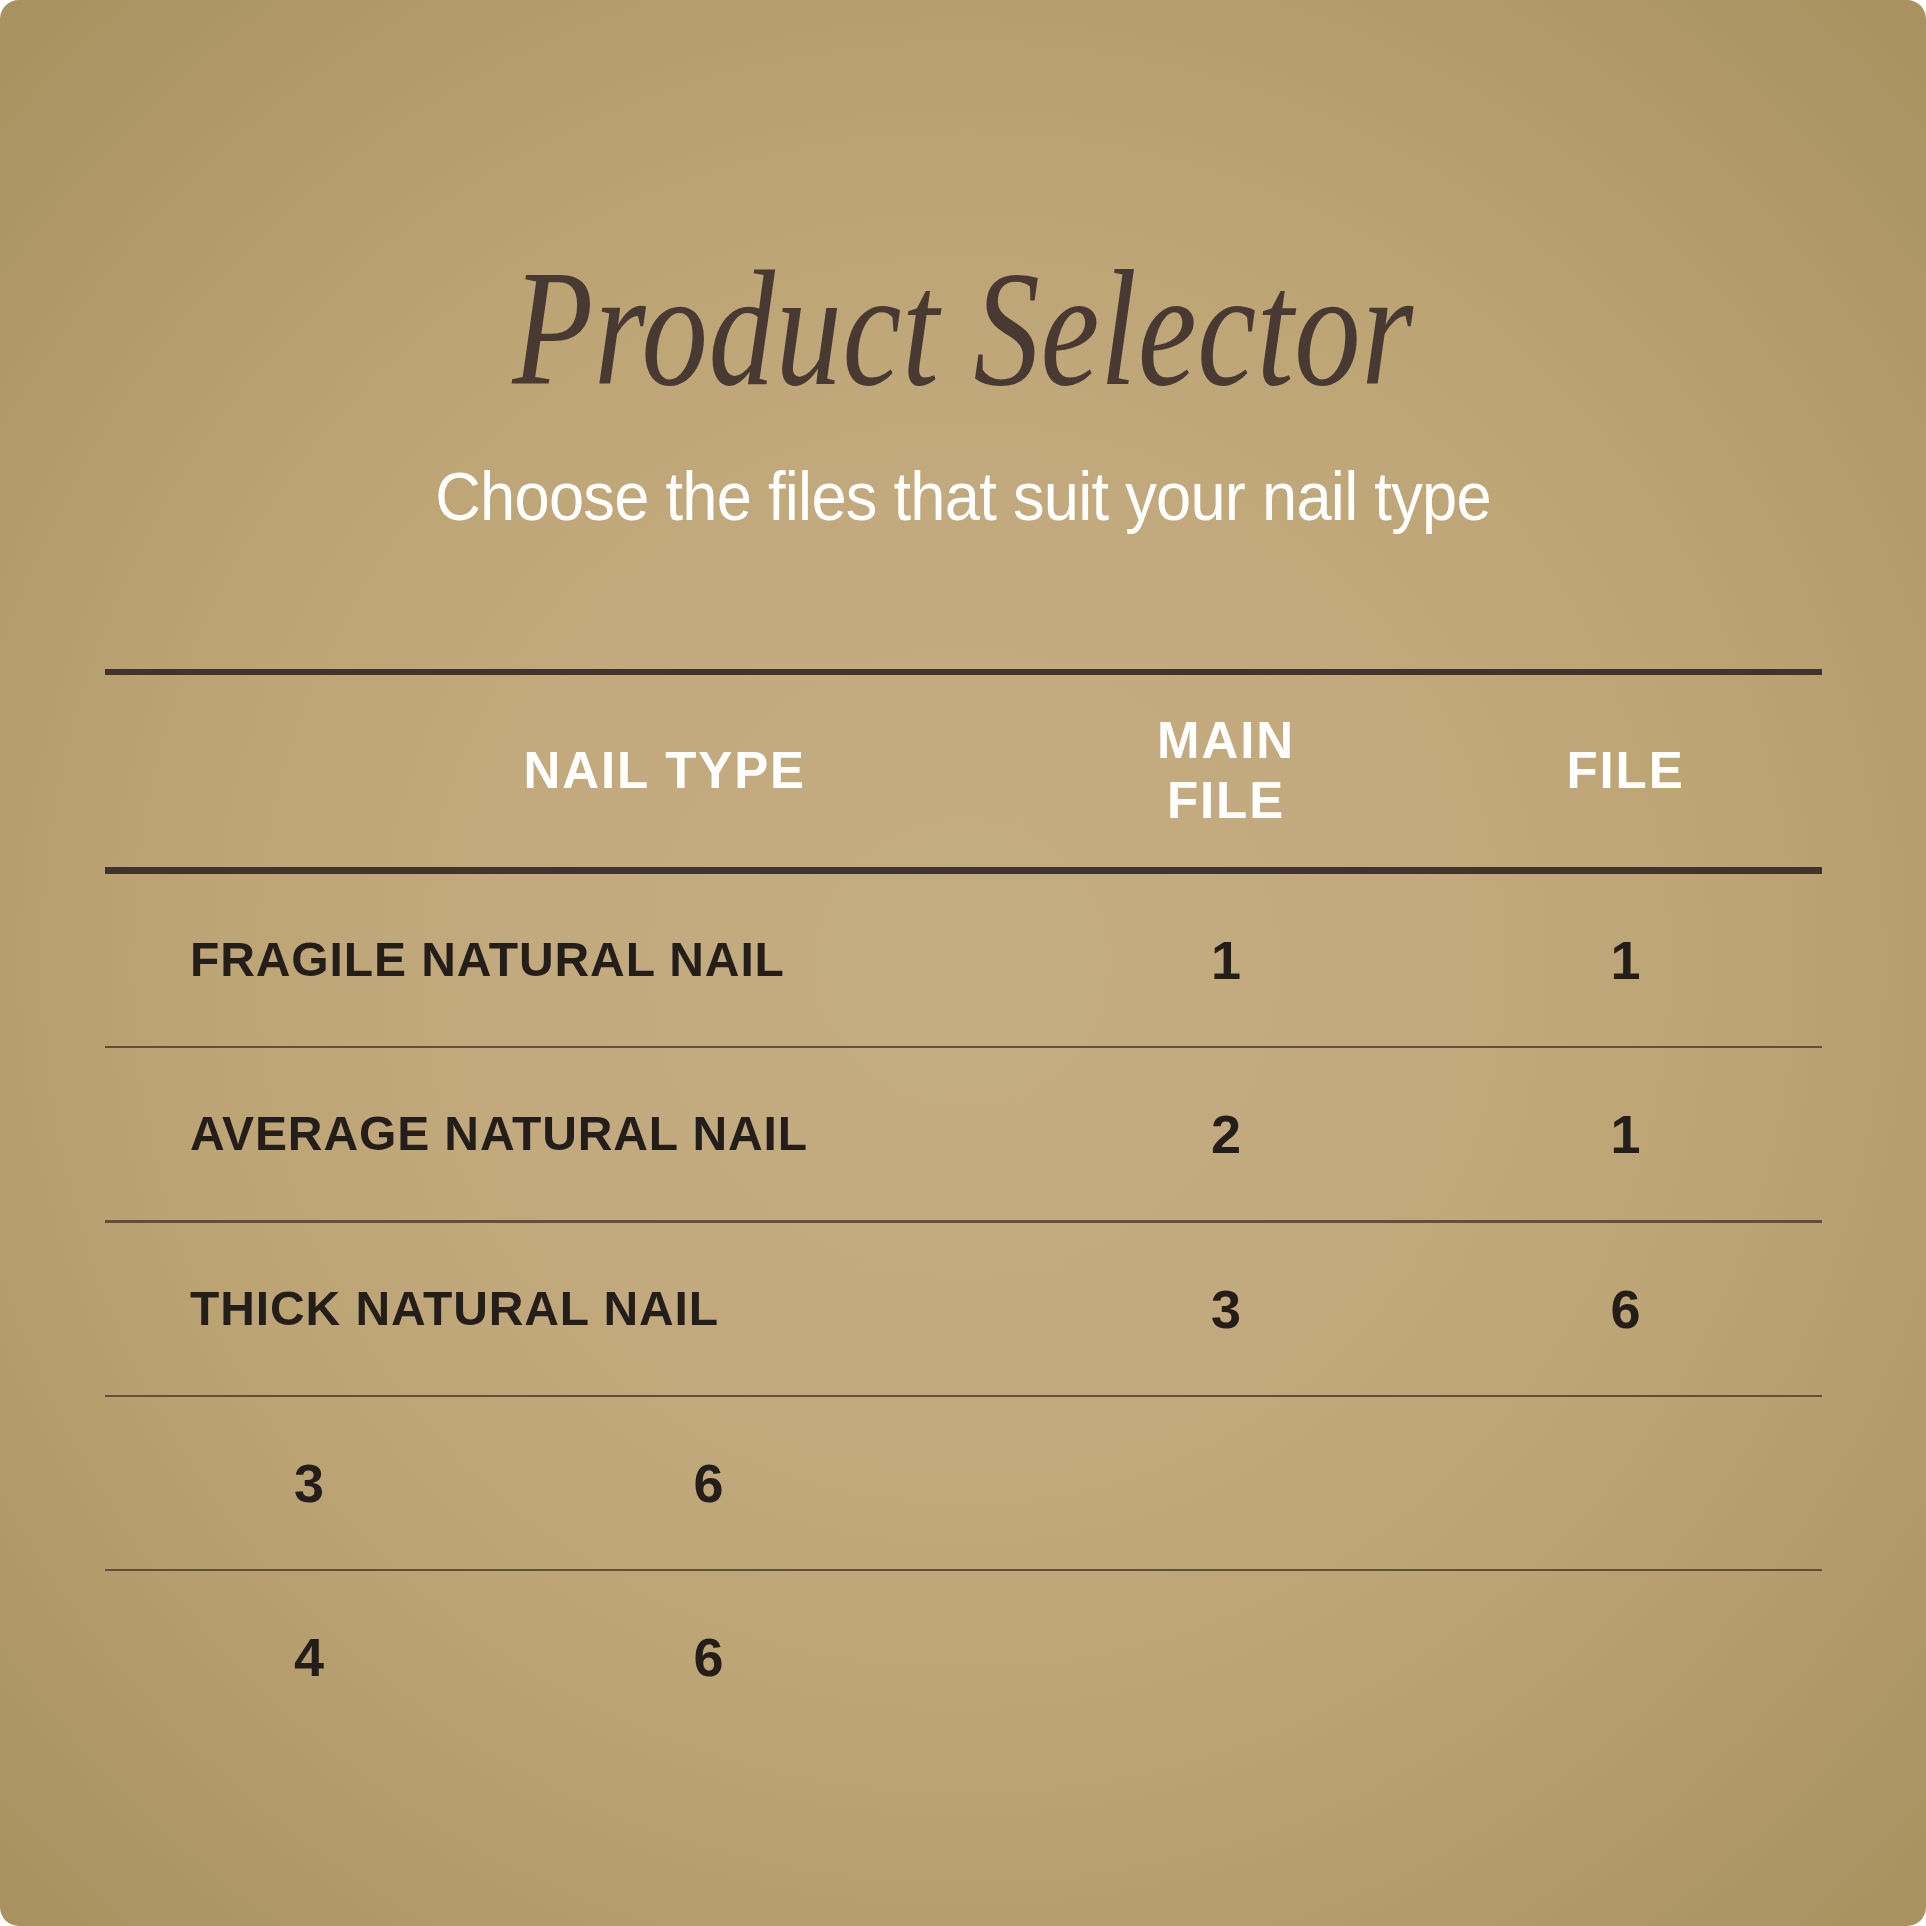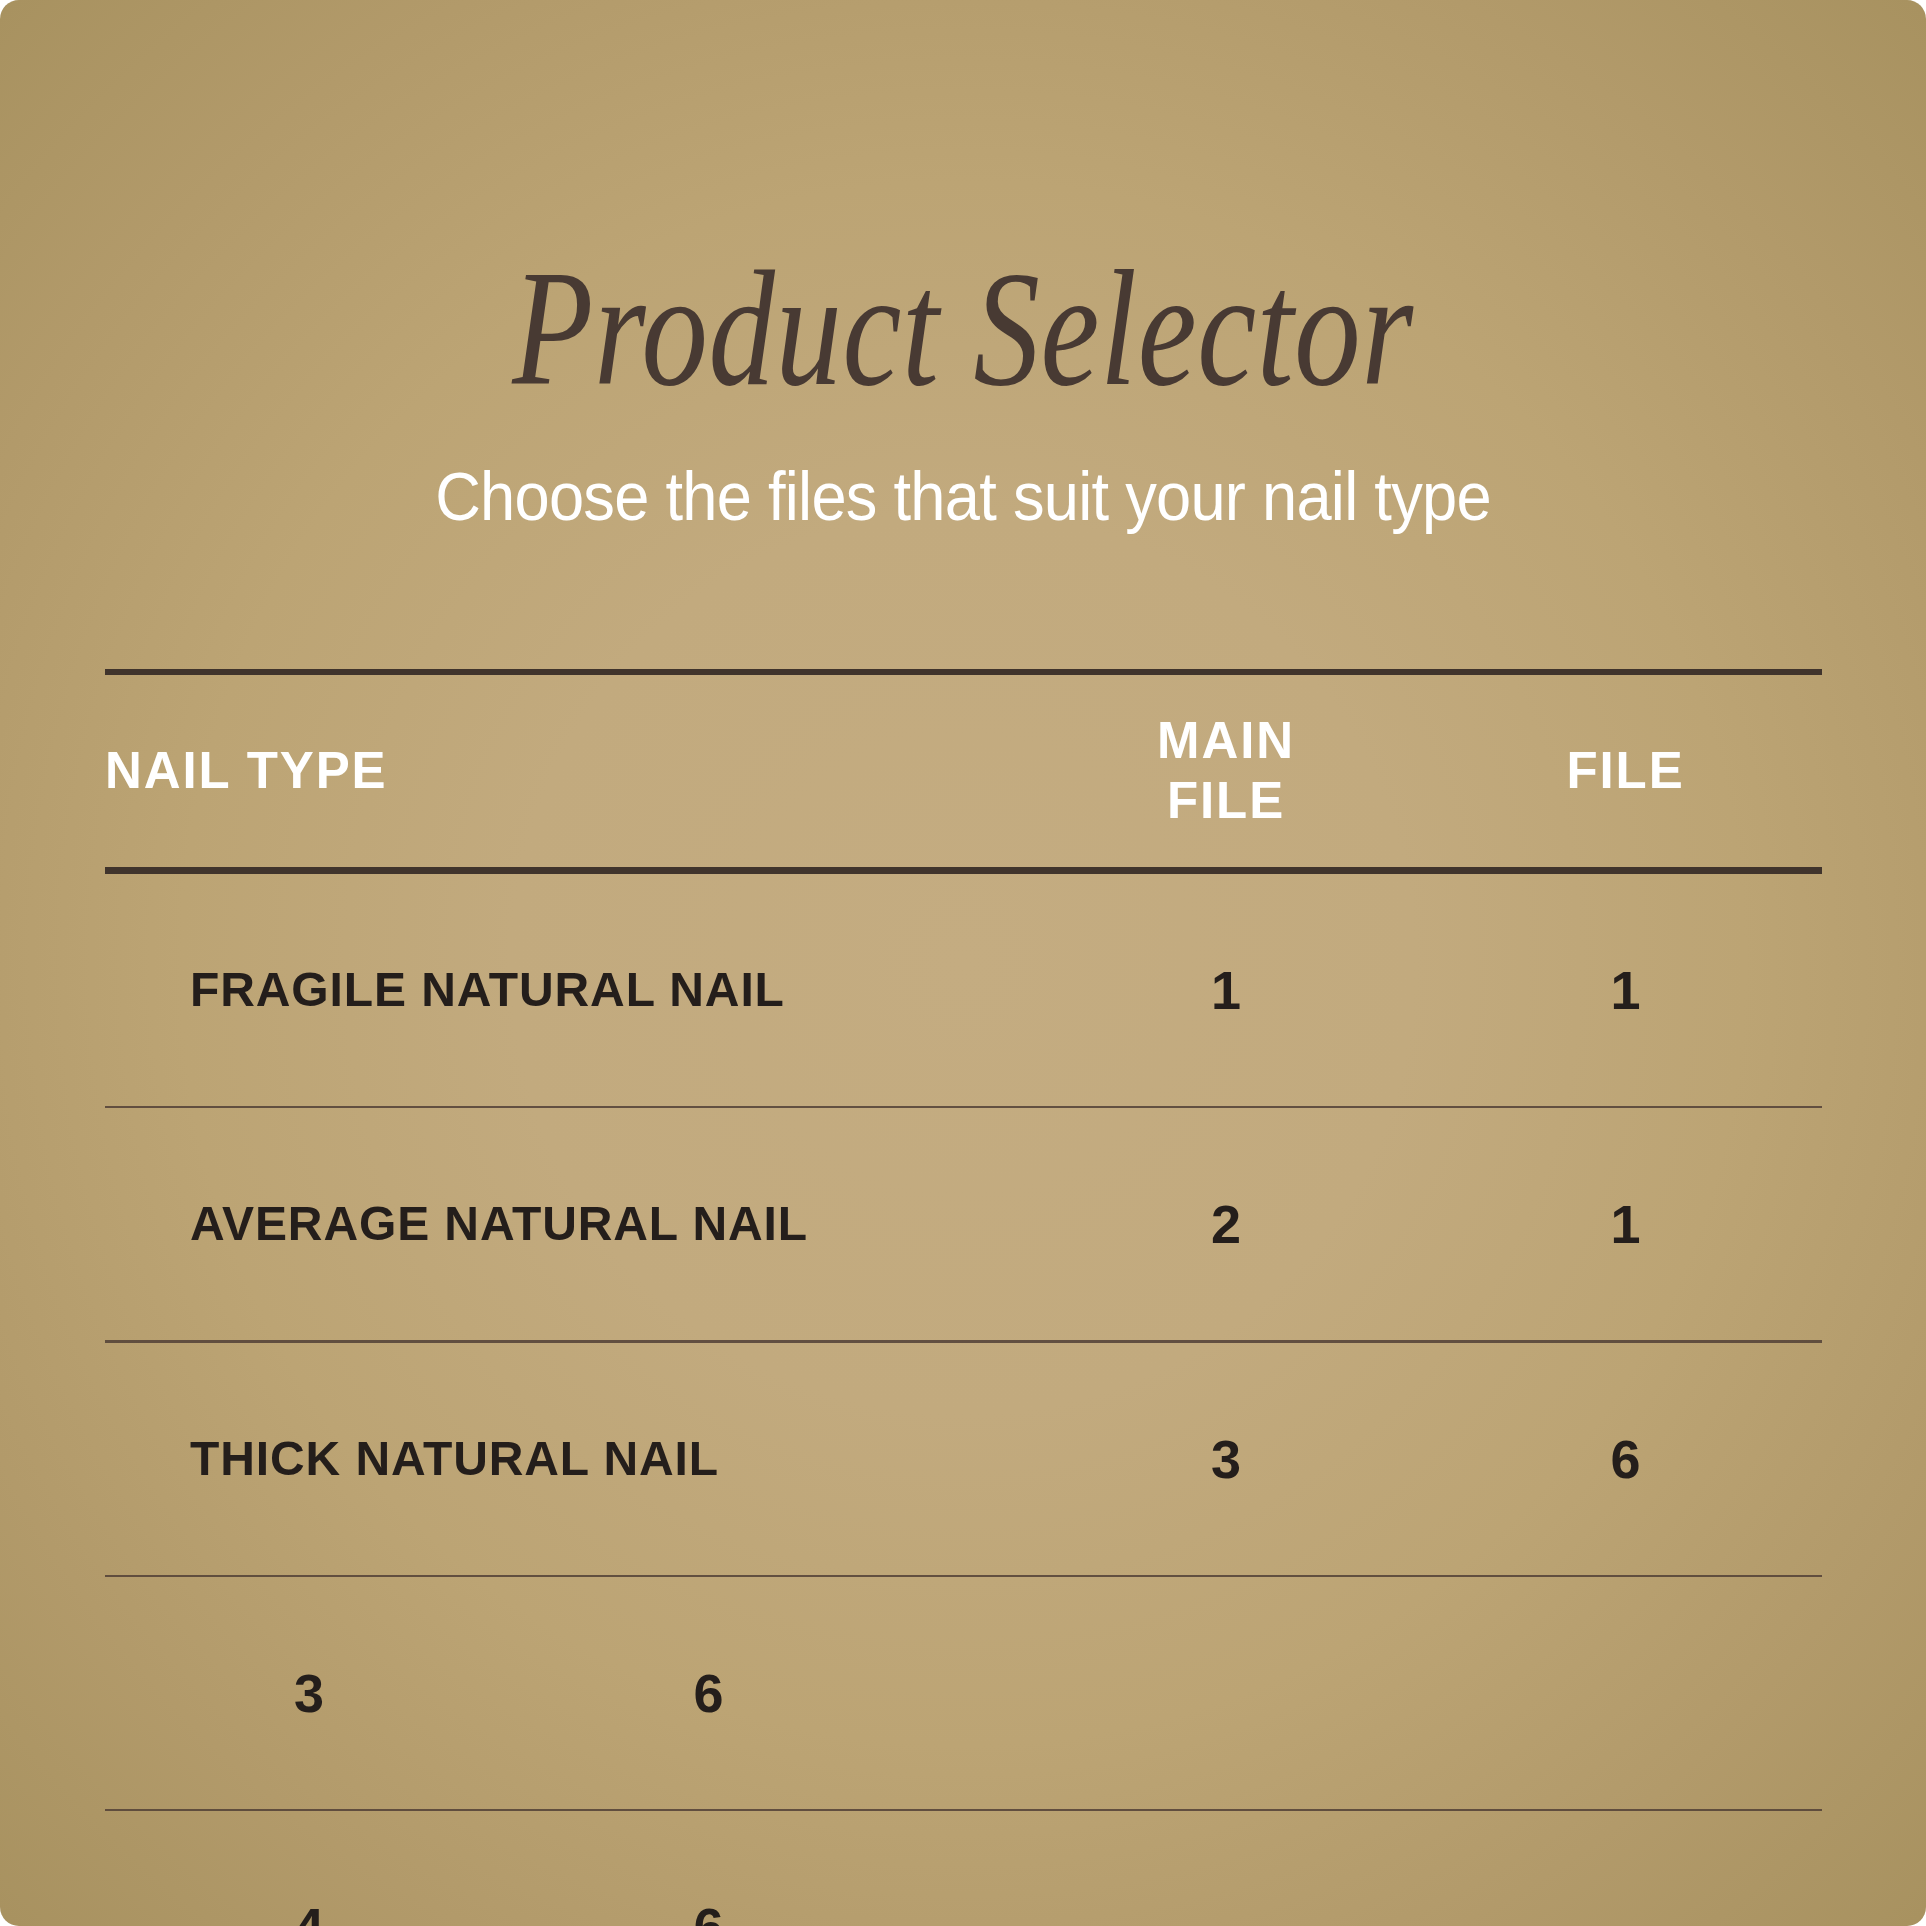--- a/index.html
+++ b/index.html
@@ -89,21 +89,21 @@
   }
 
   .thead {
     display: flex;
     align-items: center;
     height: 192px;
   }
   .tbody-row {
     display: flex;
     align-items: center;
-    height: 232px;
+    height: 172px;
   }
 
   .col-type {
     width: 917px;
     flex: 0 0 917px;
   }
   .col-main {
     width: 408px;
     flex: 0 0 408px;
     text-align: center;
@@ -117,21 +117,21 @@
   .th {
     font-family: "Liberation Sans", sans-serif;
     font-weight: 700;
     font-size: 51px;
     line-height: 1.18;
     letter-spacing: 1.9px;
     color: #ffffff;
     text-transform: uppercase;
   }
   .th.col-type {
-    text-align: left;
+    text-align: right;
     padding-right: 216px;
     box-sizing: border-box;
   }
   .th-line { display: block; }
 
   .td-label {
     font-family: "Liberation Sans", sans-serif;
     font-weight: 700;
     font-size: 48px;
     line-height: 1;

